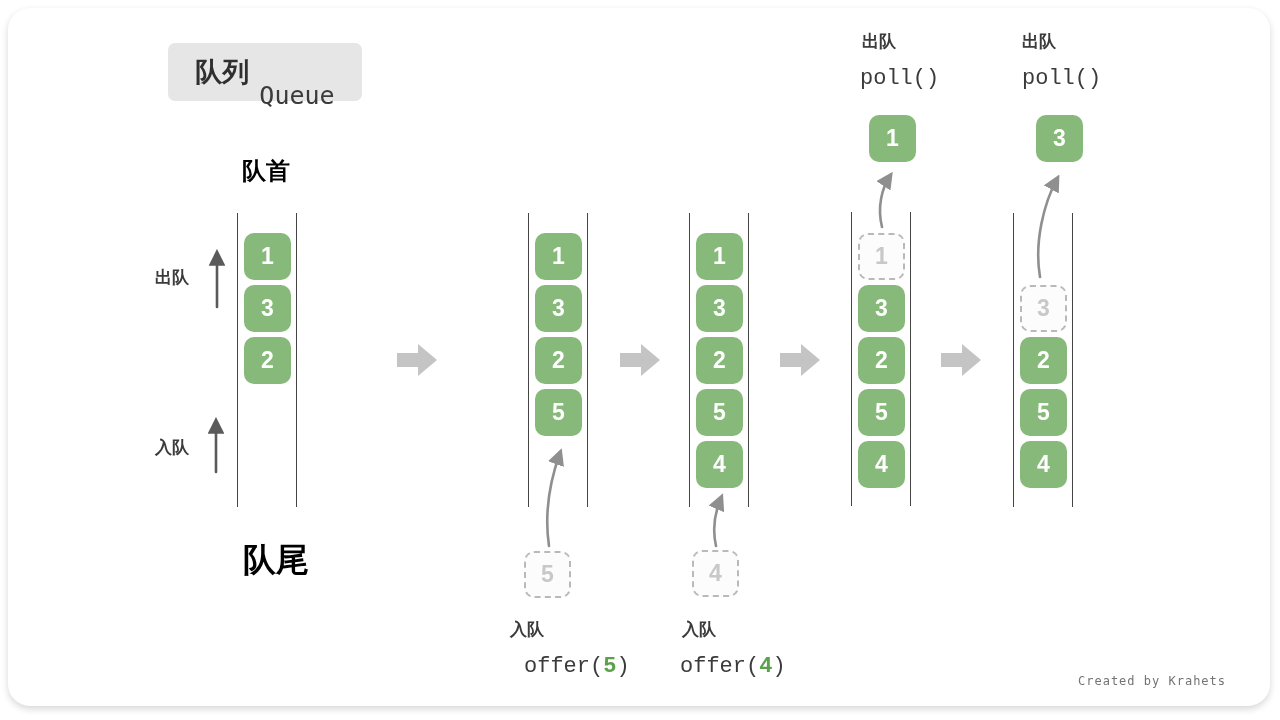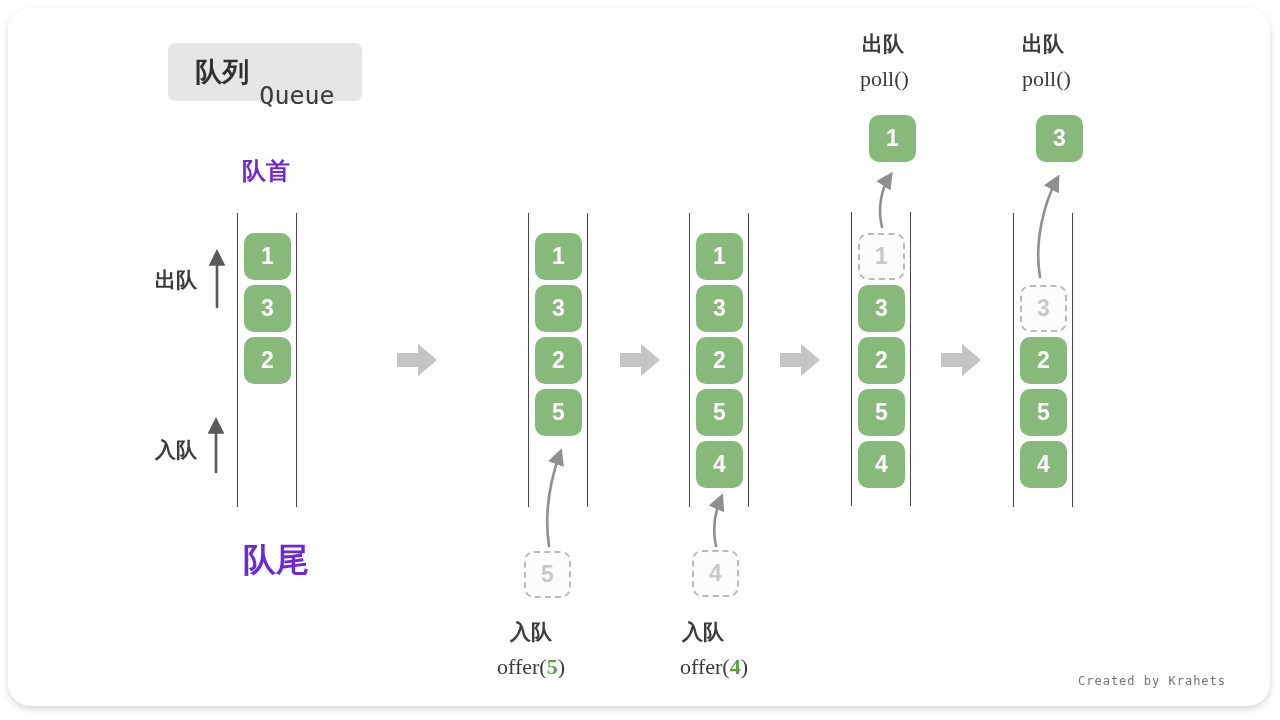--- a/index.html
+++ b/index.html
@@ -13,23 +13,23 @@
     box-shadow:0 3px 7px rgba(0,0,0,0.16);
   }
   .abs{position:absolute;}
   .title-box{
     position:absolute;left:168px;top:43px;width:194px;height:58px;
     background:#e6e6e6;border-radius:7px;
     display:flex;align-items:center;justify-content:center;gap:10px;
   }
   .title-zh{font-size:27px;font-weight:bold;color:#2f2f2f;}
   .title-en{font-family:"DejaVu Sans Mono",monospace;font-size:25px;color:#3a3a3a;margin-top:47px;}
-  .zh-label{font-size:23px;font-weight:bold;color:#6d28d9;white-space:nowrap;}
-  .side-label{font-size:21px;font-weight:bold;color:#3b3b3b;white-space:nowrap;}
-  .code{font-family:Liberation Serif, serif;font-size:22px;color:#3b3b3b;white-space:nowrap;}
+  .zh-label{font-size:23px;font-weight:bold;color:#000000;white-space:nowrap;}
+  .side-label{font-size:17px;font-weight:bold;color:#3b3b3b;white-space:nowrap;}
+  .code{font-family:Liberation Mono, monospace;font-size:22px;color:#3b3b3b;white-space:nowrap;}
   .code .arg{color:#5ba04a;font-weight:bold;}
   .channel{
     position:absolute;width:58px;height:294px;
     border-left:1.5px solid #454545;border-right:1.5px solid #454545;
   }
   .qbox{
     position:absolute;width:47px;height:47px;border-radius:10px;
     background:#87ba7a;color:#ffffff;font-size:23px;font-weight:bold;
     display:flex;align-items:center;justify-content:center;
   }
@@ -97,21 +97,21 @@
 
   <div class="ghost" style="left:1020px;top:285px;">3</div>
   <div class="qbox" style="left:1020px;top:337px;">2</div>
   <div class="qbox" style="left:1020px;top:389px;">5</div>
   <div class="qbox" style="left:1020px;top:441px;">4</div>
   <div class="qbox" style="left:1036px;top:115px;">3</div>
   <div class="abs side-label" style="left:1022px;top:30px;">出队</div>
   <div class="abs code" style="left:1022px;top:66px;">poll()</div>
 
   <div class="abs side-label" style="left:510px;top:618px;">入队</div>
-  <div class="abs code" style="left:497px;top:654px;"><span>offer(</span><span class="arg">5</span><span>)</span></div>
+  <div class="abs code" style="left:524px;top:654px;"><span>offer(</span><span class="arg">5</span><span>)</span></div>
   <div class="abs side-label" style="left:682px;top:618px;">入队</div>
   <div class="abs code" style="left:680px;top:654px;"><span>offer(</span><span class="arg">4</span><span>)</span></div>
 
   <svg class="block-arrow" style="left:397px;top:342px;" viewBox="0 0 40 36">
       <polygon points="0,11 21,11 21,2 40,18 21,34 21,25 0,25" fill="#c4c4c4"></polygon>
     </svg>
   <svg class="block-arrow" style="left:620px;top:342px;" viewBox="0 0 40 36">
       <polygon points="0,11 21,11 21,2 40,18 21,34 21,25 0,25" fill="#c4c4c4"></polygon>
     </svg>
   <svg class="block-arrow" style="left:780px;top:342px;" viewBox="0 0 40 36">

